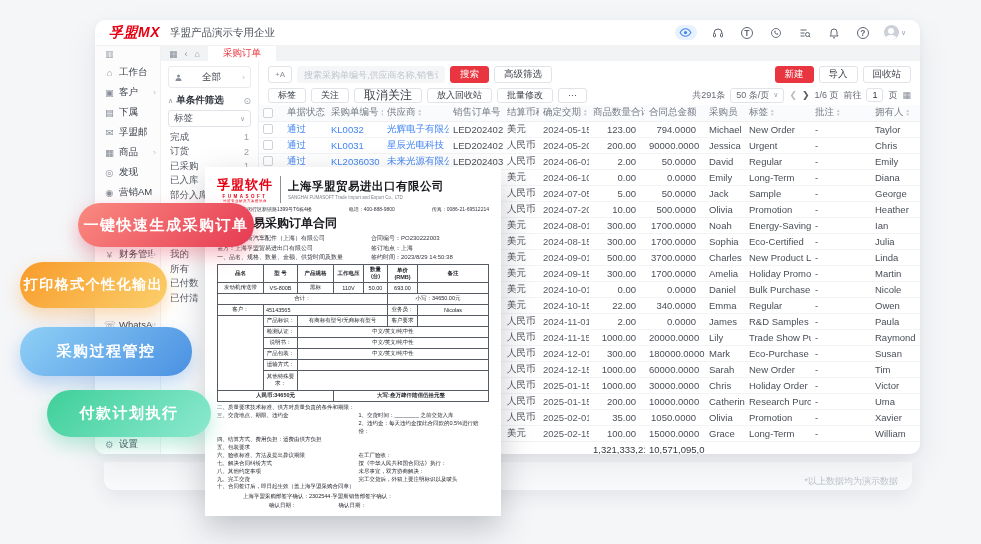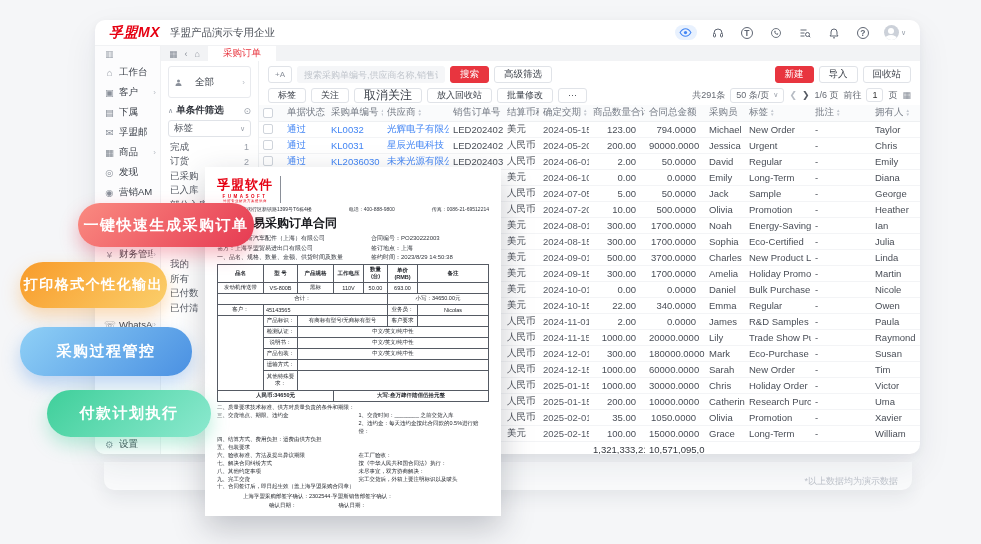--- a/index.html
+++ b/index.html
@@ -33,21 +33,21 @@
   
   .sidebar { width:66px; border-right:1px solid #f0f1f3; background:#fcfcfd; flex:none; padding-top:2px;}
   .collapse-row { height:14px; padding:1px 0 0 10px; color:#9aa0aa; font-size:9px;}
   .side-item { height:20px; display:flex; align-items:center; padding:0 4px 0 9px; cursor:pointer; }
   .sicon { width:11px; font-size:9.5px; color:#8a909a; margin-right:4px; text-align:center; flex:none;}
   .slabel { font-size:9.5px; color:#3c414a; white-space:nowrap; overflow:hidden;}
   .sarrow { margin-left:auto; font-size:8px; color:#b7bcc4; }
 
   
   .panel { width:98px; border-right:1px solid #eef0f2; flex:none; padding:0 7px; }
-  .scope-row { height:32px; display:flex; align-items:center; gap:12px; border:1px solid #e8eaee; border-radius:3px; margin-top:5px; padding:0 5px; cursor:pointer;}
+  .scope-row { height:22px; display:flex; align-items:center; gap:19px; border:1px solid #e8eaee; border-radius:3px; margin-top:5px; padding:0 5px; cursor:pointer;}
   .scope-label { font-size:9.5px; color:#3c414a; }
   .scope-arrow { margin-left:auto; font-size:8px; color:#b7bcc4;}
   .filter-head { height:19px; display:flex; align-items:center; margin-top:3px;}
   .filter-caret { font-size:7px; color:#8a909a; margin-right:3px;}
   .filter-title { font-size:9.5px; color:#2f333b; font-weight:bold;font-family:Liberation Mono, monospace;}
   .filter-gear { margin-left:auto; font-size:9px; color:#9aa0aa; cursor:pointer;}
   .tag-select { height:17px; border:1px solid #e0e3e8; border-radius:3px; display:flex; align-items:center; padding:0 5px; cursor:pointer;}
   .tag-select span { font-size:9.5px; color:#555a63;}
   .tag-select .v { margin-left:auto; font-size:7px; color:#9aa0aa;}
   .flist { margin-top:3px; }
@@ -752,20 +752,24 @@
     </div>
   </div>
 
   <div class="doc">
     <div class="doc-head">
       <div class="doc-logo">
         <div class="doc-logo-cn">孚盟软件</div>
         <div class="doc-logo-en">FUMASOFT</div>
         <div class="doc-logo-tag">外贸专业解决方案提供商</div>
       </div>
+      <div>
+        <div class="doc-co">上海孚盟贸易进出口有限公司</div>
+        <div class="doc-co-en">SANGHAI FUMASOFT Trade Import and Export Co., LTD</div>
+      </div>
     </div>
     <div class="doc-addr">
       <span>地址：上海市闵行区新镇路1399号T6栋4楼</span>
       <span>电话：400-888-9800</span>
       <span>传真：0086-21-69512214</span>
     </div>
     <div class="doc-title">孚盟贸易采购订单合同</div>
     <div class="doc-info">
       <div>供方：孚盟斯汽车配件（上海）有限公司</div>
       <div>合同编号：PO230222003</div>

